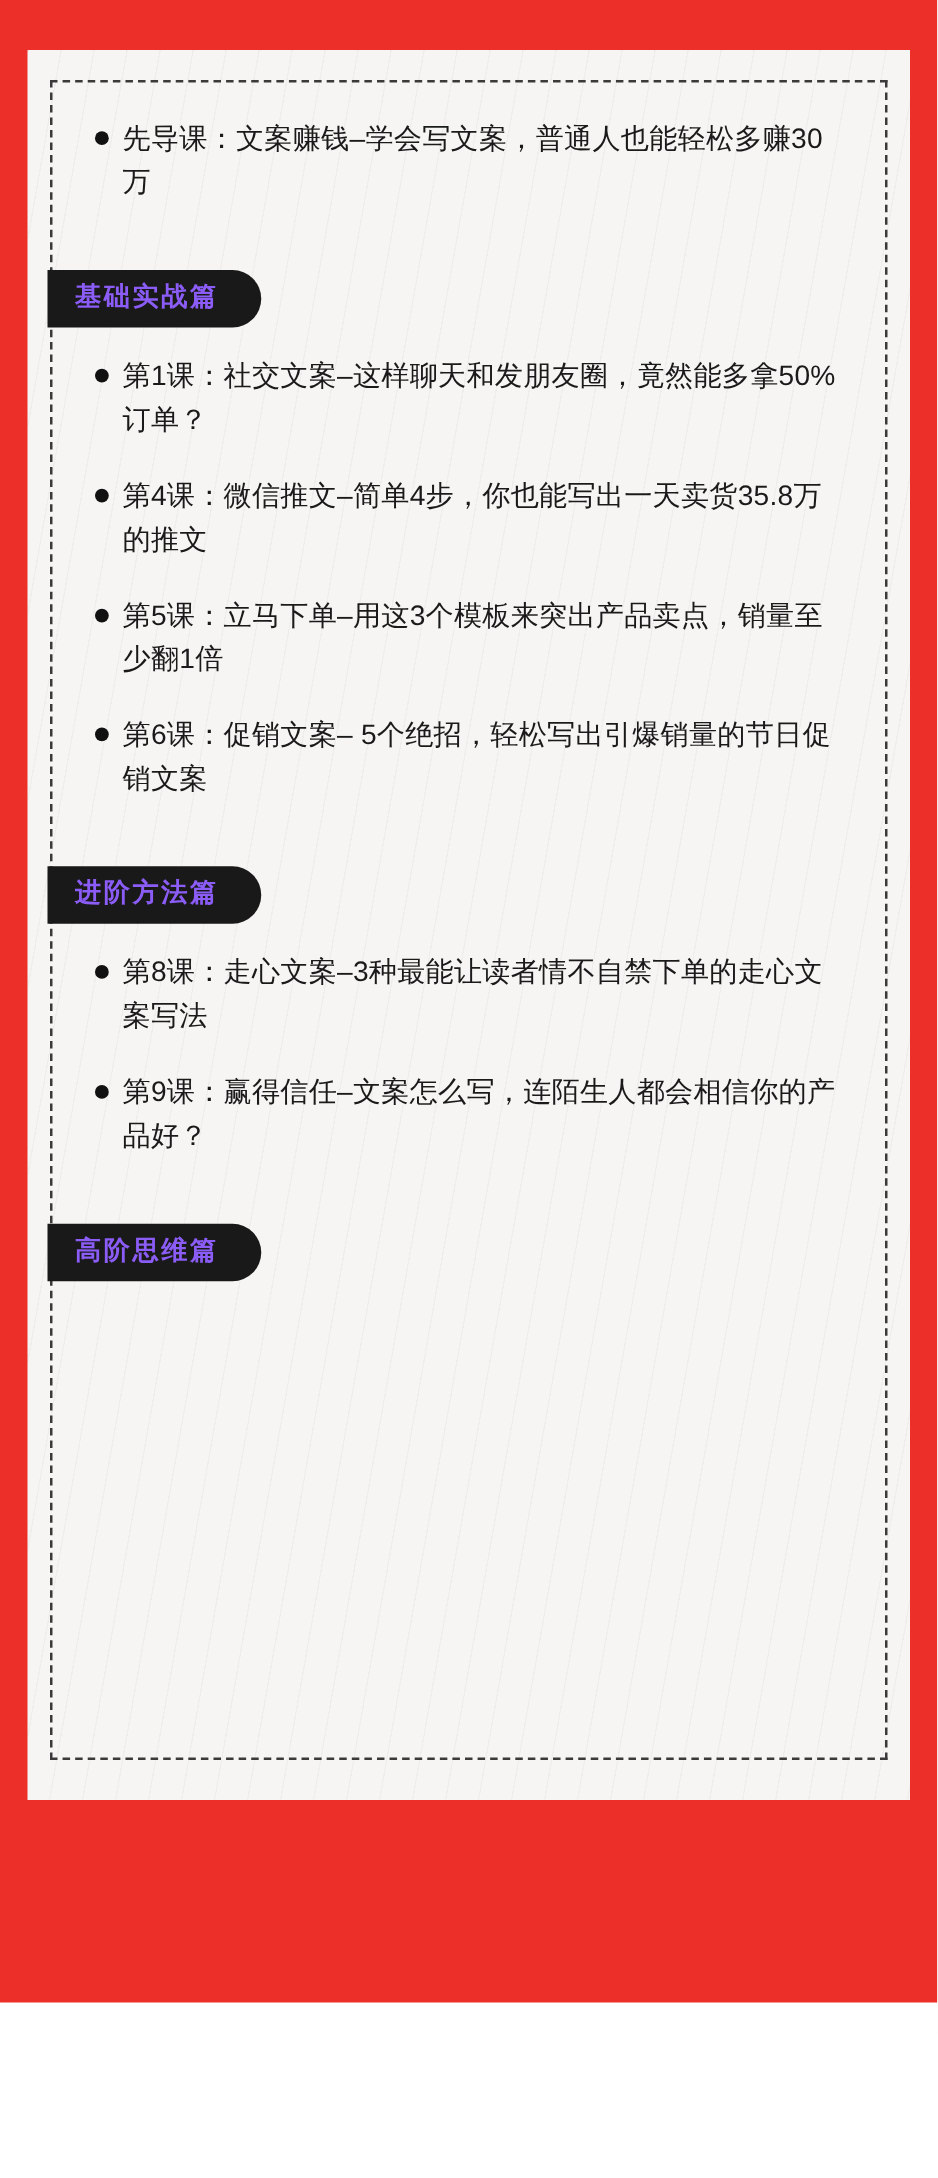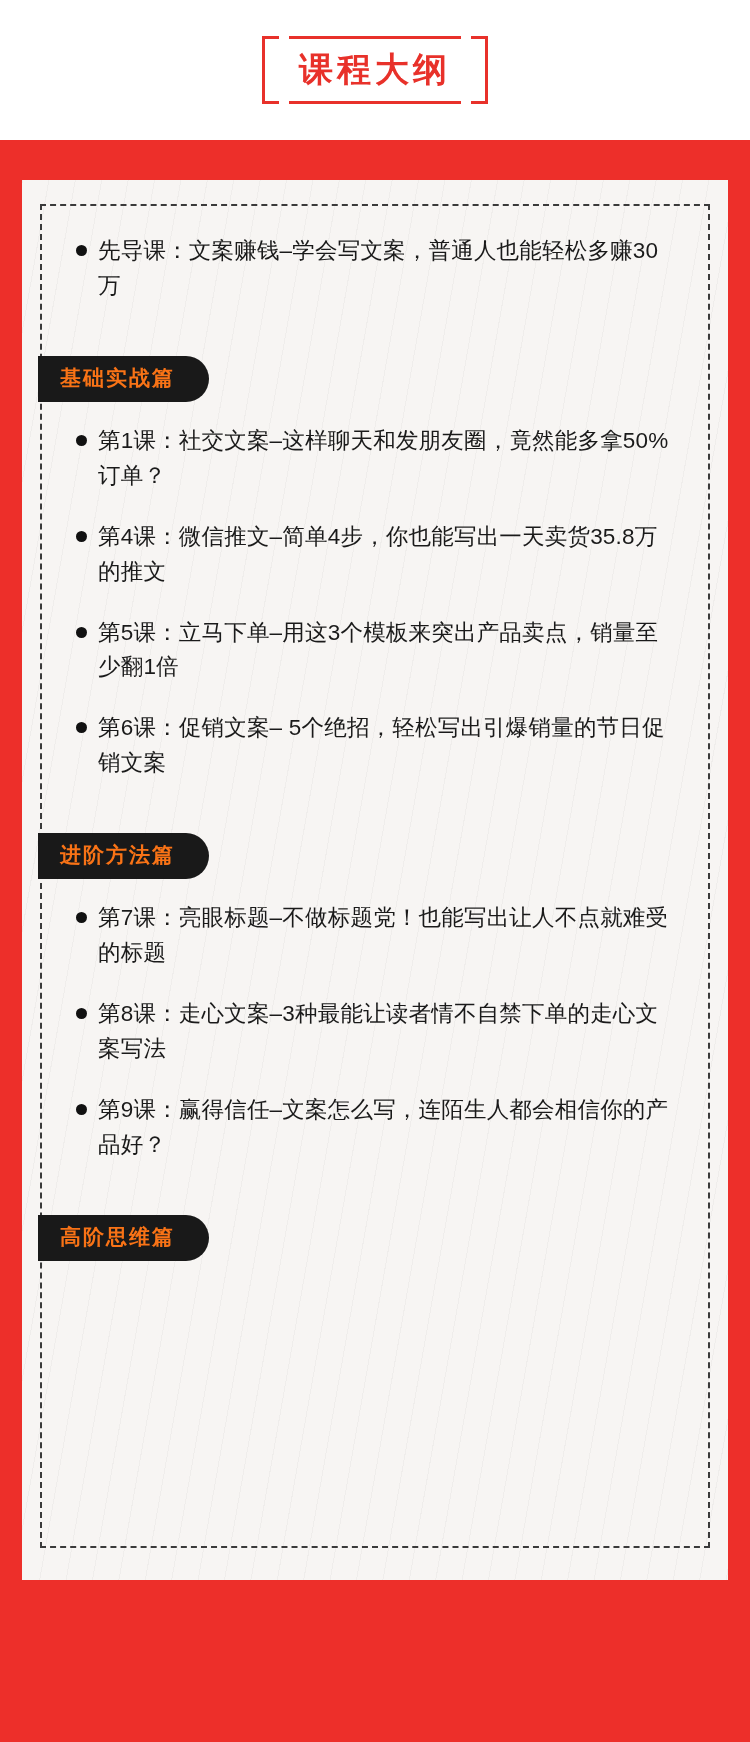--- a/index.html
+++ b/index.html
@@ -115,39 +115,34 @@
     padding-right: 14px;
   }
 
   
   .section-tag {
     position: relative;
     display: inline-block;
     margin: 26px 0 22px -18px;
     padding: 9px 34px 11px 22px;
     background: #191919;
-    color: #f97316;
+    color: #8b5cf6;
     font-size: 21px;
     font-weight: bold;
     letter-spacing: 2px;
     border-radius: 0 24px 24px 0;
     line-height: 1.25;
   }
   .tag-wrap { position: relative; }
 </style>
 </head>
 <body>
 
 <div class="page">
 
-  <div class="title-area">
-    <div class="title-box">
-      <div class="title-text">课程大纲</div>
-    </div>
-  </div>
 
   <div class="red-body">
     <div class="card">
       <div class="card-texture"></div>
       <div class="dashed-frame">
 
         <div class="lesson">
           <span class="dot"></span>
           <span class="txt">先导课：文案赚钱–学会写文案，普通人也能轻松多赚30万</span>
         </div>
@@ -172,24 +167,20 @@
           <span class="dot"></span>
           <span class="txt">第6课：促销文案– 5个绝招，轻松写出引爆销量的节日促销文案</span>
         </div>
 
         <div class="tag-wrap">
           <div class="section-tag">进阶方法篇</div>
         </div>
 
         <div class="lesson">
           <span class="dot"></span>
-          <span class="txt">第7课：亮眼标题–不做标题党！也能写出让人不点就难受的标题</span>
-        </div>
-        <div class="lesson">
-          <span class="dot"></span>
           <span class="txt">第8课：走心文案–3种最能让读者情不自禁下单的走心文案写法</span>
         </div>
         <div class="lesson">
           <span class="dot"></span>
           <span class="txt">第9课：赢得信任–文案怎么写，连陌生人都会相信你的产品好？</span>
         </div>
 
         <div class="tag-wrap">
           <div class="section-tag">高阶思维篇</div>
         </div>

